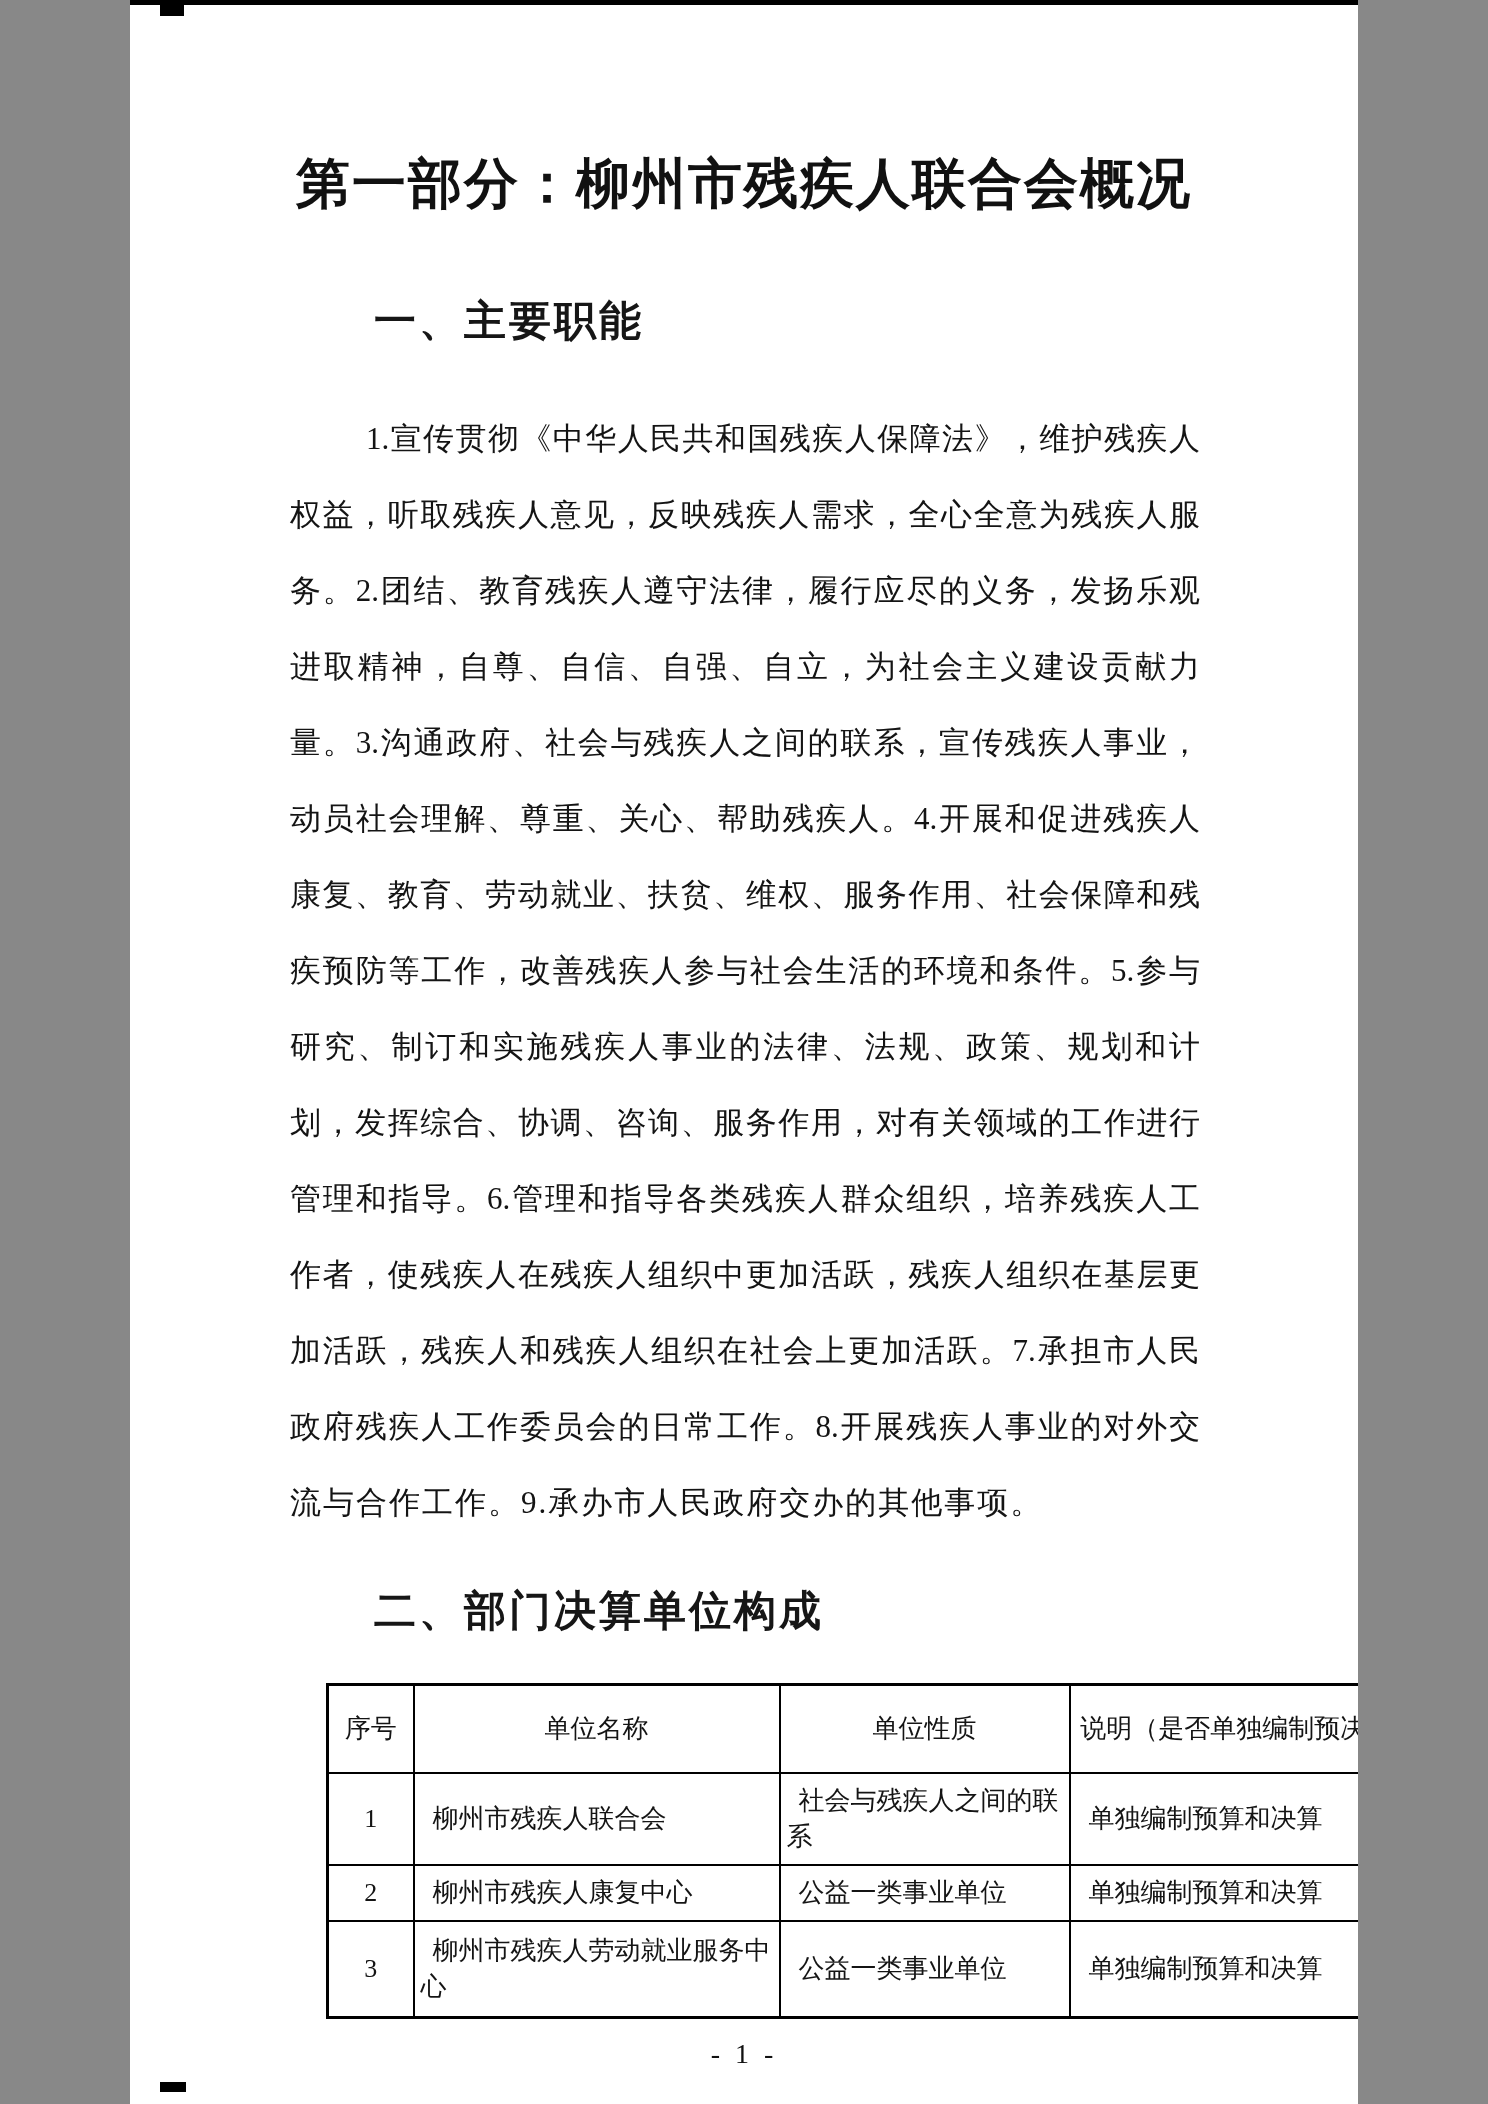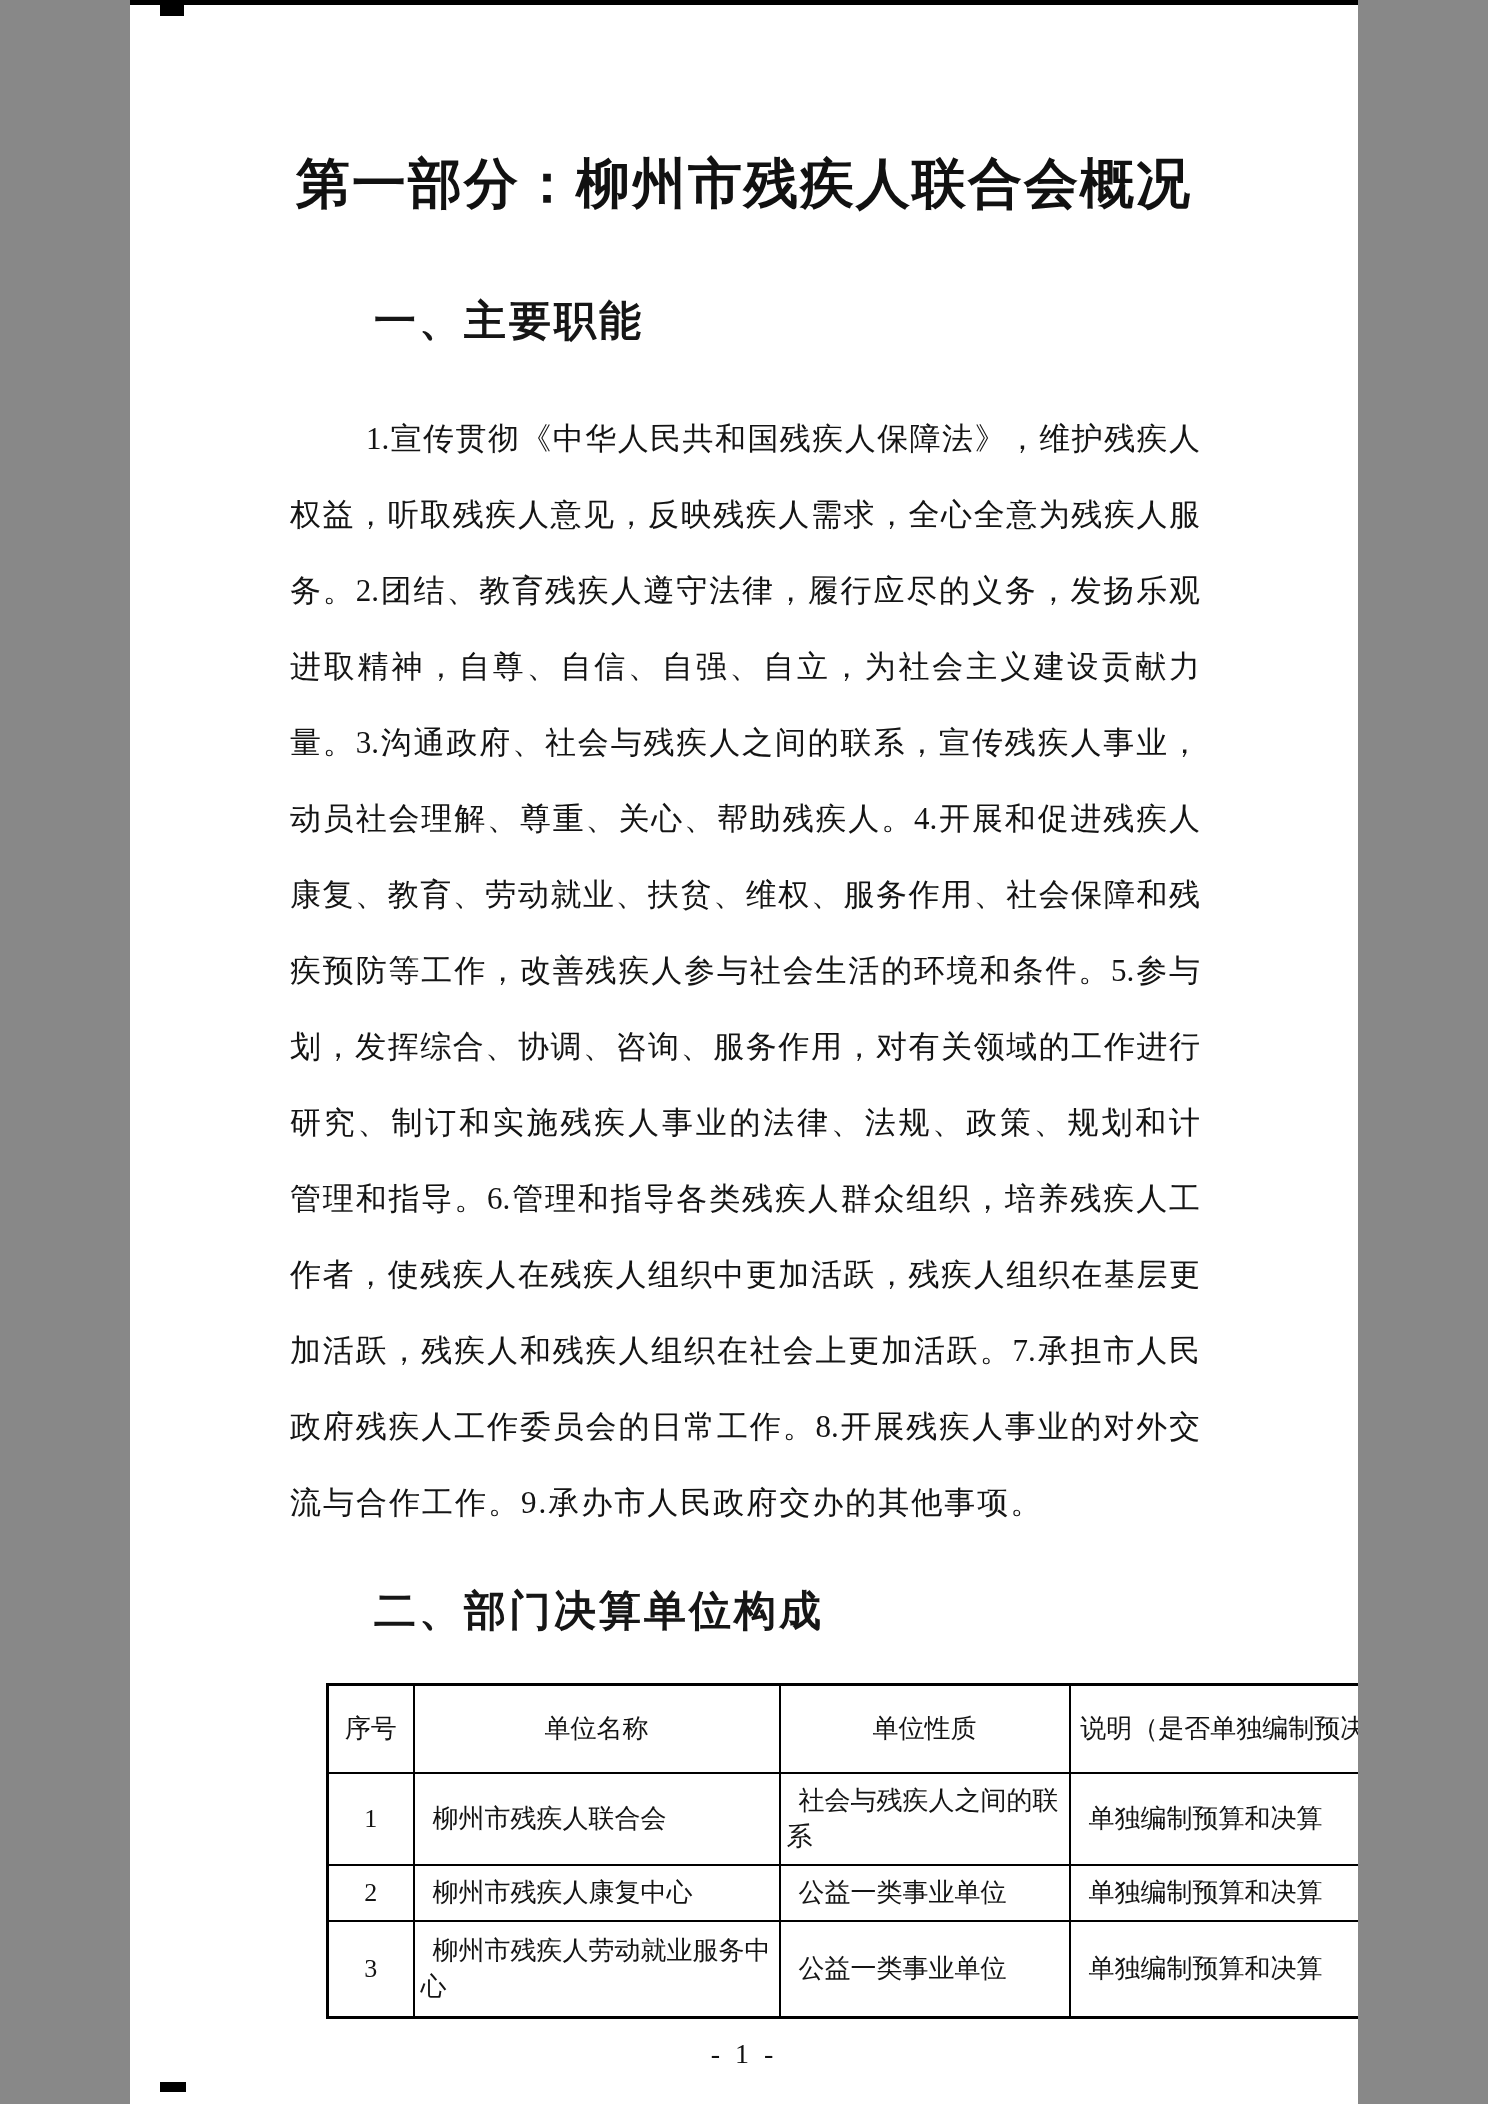--- a/index.html
+++ b/index.html
@@ -114,22 +114,22 @@
 
   <div class="para">
     <div class="pline first">1.宣传贯彻《中华人民共和国残疾人保障法》，维护残疾人</div>
     <div class="pline">权益，听取残疾人意见，反映残疾人需求，全心全意为残疾人服</div>
     <div class="pline">务。2.团结、教育残疾人遵守法律，履行应尽的义务，发扬乐观</div>
     <div class="pline">进取精神，自尊、自信、自强、自立，为社会主义建设贡献力</div>
     <div class="pline">量。3.沟通政府、社会与残疾人之间的联系，宣传残疾人事业，</div>
     <div class="pline">动员社会理解、尊重、关心、帮助残疾人。4.开展和促进残疾人</div>
     <div class="pline">康复、教育、劳动就业、扶贫、维权、服务作用、社会保障和残</div>
     <div class="pline">疾预防等工作，改善残疾人参与社会生活的环境和条件。5.参与</div>
+    <div class="pline">研究、制订和实施残疾人事业的法律、法规、政策、规划和计</div>
     <div class="pline">划，发挥综合、协调、咨询、服务作用，对有关领域的工作进行</div>
-    <div class="pline">研究、制订和实施残疾人事业的法律、法规、政策、规划和计</div>
     <div class="pline">管理和指导。6.管理和指导各类残疾人群众组织，培养残疾人工</div>
     <div class="pline">作者，使残疾人在残疾人组织中更加活跃，残疾人组织在基层更</div>
     <div class="pline">加活跃，残疾人和残疾人组织在社会上更加活跃。7.承担市人民</div>
     <div class="pline">政府残疾人工作委员会的日常工作。8.开展残疾人事业的对外交</div>
     <div class="pline last">流与合作工作。9.承办市人民政府交办的其他事项。</div>
   </div>
 
   <h2 class="sec-heading second">二、部门决算单位构成</h2>
 
   <table class="units">

